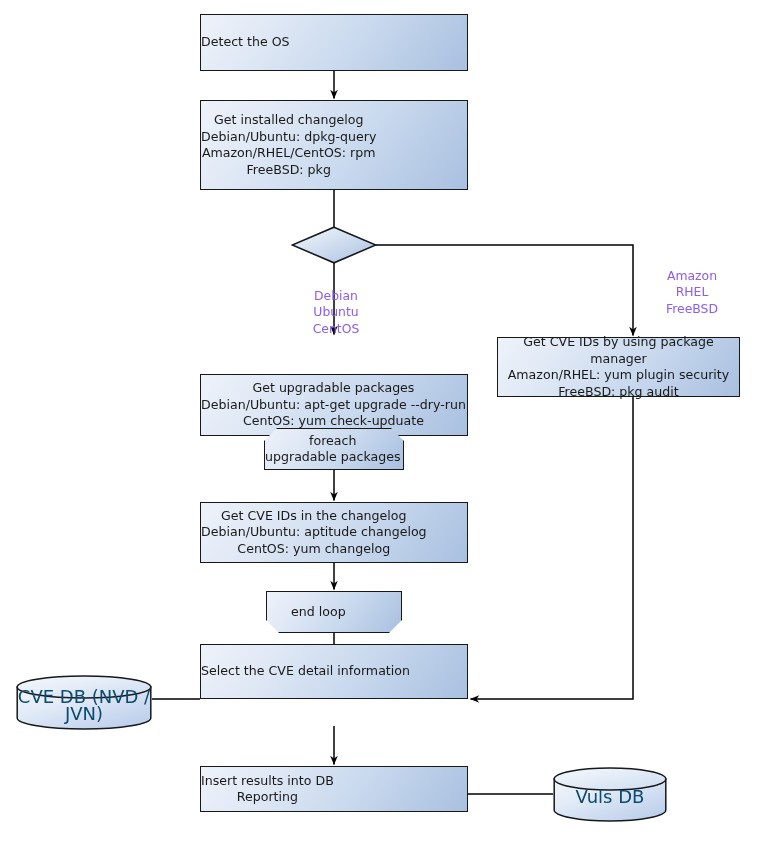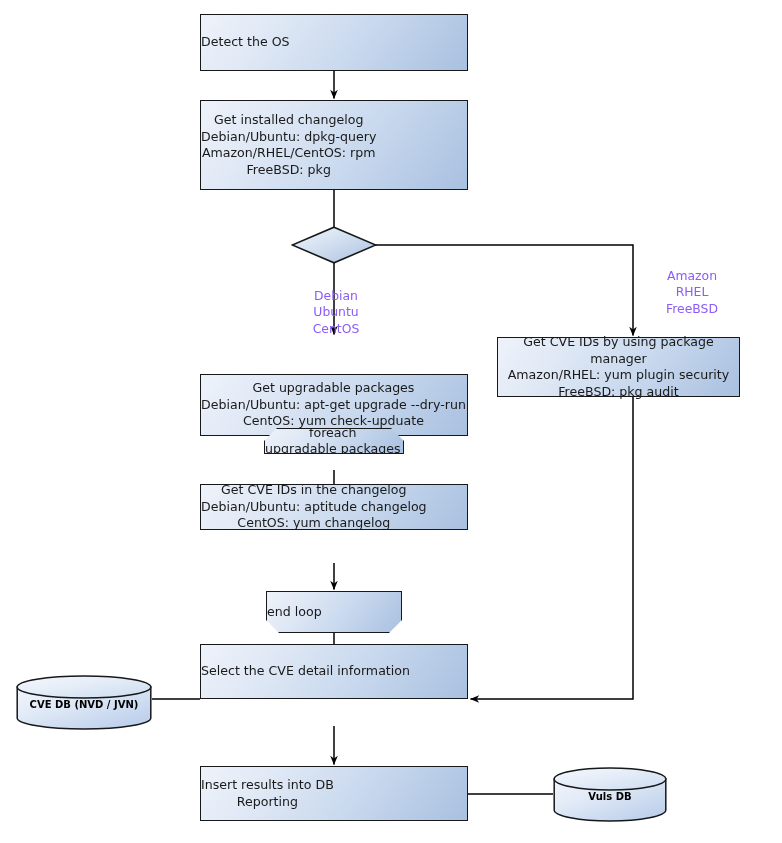--- a/index.html
+++ b/index.html
@@ -35,37 +35,37 @@
     background:linear-gradient(127deg,#eef2fa 0%,#e2eaf6 22%,#c9d9ee 58%,#a9c0e0 100%);
     border:1.4px solid #16181a;
     clip-path:polygon(13px 0, calc(100% - 13px) 0, 100% 13px, 100% 100%, 0 100%, 0 13px);
     -webkit-clip-path:polygon(13px 0, calc(100% - 13px) 0, 100% 13px, 100% 100%, 0 100%, 0 13px);
   }
   
   .loop-end{
     background:linear-gradient(127deg,#eef2fa 0%,#e2eaf6 22%,#c9d9ee 58%,#a9c0e0 100%);
     border:1.4px solid #16181a;
     clip-path:polygon(0 0, 100% 0, 100% calc(100% - 13px), calc(100% - 13px) 100%, 13px 100%, 0 calc(100% - 13px));
+    padding-left:24px;
     -webkit-clip-path:polygon(0 0, 100% 0, 100% calc(100% - 13px), calc(100% - 13px) 100%, 13px 100%, 0 calc(100% - 13px));
   }
   
   .decision{background:transparent;border:0;}
   .decision svg{display:block;}
 
   
   .db{background:transparent;border:0;}
   .db svg{position:absolute;left:0;top:0;}
   .db .db-label{
     position:relative;
     z-index:2;
     width:100%;
     text-align:center;
-    font-size:10px;
-    color:#000000;
-    font-weight:bold;
+    font-size:18px;
+    color:#0c4a6e;
   }
 
   
   .edge-label{
     position:absolute;
     font-size:12.4px;
     line-height:16.5px;
     color:#8b5cf6;
     text-align:center;
     white-space:pre-line;
@@ -152,26 +152,26 @@
 Debian/Ubuntu: apt-get upgrade --dry-run
 CentOS: yum check-upduate</span>
   </div>
 
   <div class="node proc" style="left:497px;top:337px;width:243px;height:60px;">
     <span>Get CVE IDs by using package manager
 Amazon/RHEL: yum plugin security
 FreeBSD: pkg audit</span>
   </div>
 
-  <div class="node loop-start" style="left:264px;top:428px;width:140px;height:26px;">
+  <div class="node loop-start" style="left:264px;top:428px;width:140px;height:42px;">
     <span>foreach
 upgradable  packages</span>
   </div>
 
-  <div class="node proc" style="left:200px;top:484px;width:268px;height:46px;">
+  <div class="node proc" style="left:200px;top:502px;width:268px;height:61px;">
     <span>Get CVE IDs in the changelog
 Debian/Ubuntu: aptitude changelog
 CentOS: yum changelog</span>
   </div>
 
   <div class="node loop-end" style="left:266px;top:591px;width:136px;height:42px;">
     <span>end loop</span>
   </div>
 
   <div class="node proc" style="left:200px;top:644px;width:268px;height:55px;">
@@ -190,21 +190,21 @@
           <stop offset="0%" stop-color="#f7f9fd"></stop>
           <stop offset="100%" stop-color="#cdddf1"></stop>
         </linearGradient>
       </defs>
       <path d="M1.2,12 L1.2,43 A66.8,11 0 0 0 134.8,43 L134.8,12 Z" fill="url(#gradDb1)" stroke="#16181a" stroke-width="1.5"></path>
       <ellipse cx="68" cy="12" rx="66.8" ry="11" fill="url(#gradDbTop1)" stroke="#16181a" stroke-width="1.5"></ellipse>
     </svg>
     <div class="db-label" style="margin-top:6px;">CVE DB (NVD / JVN)</div>
   </div>
 
-  <div class="node proc" style="left:200px;top:766px;width:268px;height:55px;">
+  <div class="node proc" style="left:200px;top:766px;width:268px;height:46px;">
     <span>Insert results into DB
 Reporting</span>
   </div>
 
   <div class="node db" style="left:553px;top:767px;width:114px;height:55px;">
     <svg width="114" height="55" viewBox="0 0 114 55" xmlns="http://www.w3.org/2000/svg">
       <defs>
         <linearGradient id="gradDb2" x1="0" y1="0" x2="1" y2="1">
           <stop offset="0%" stop-color="#f2f5fb"></stop>
           <stop offset="35%" stop-color="#e2ebf7"></stop>

